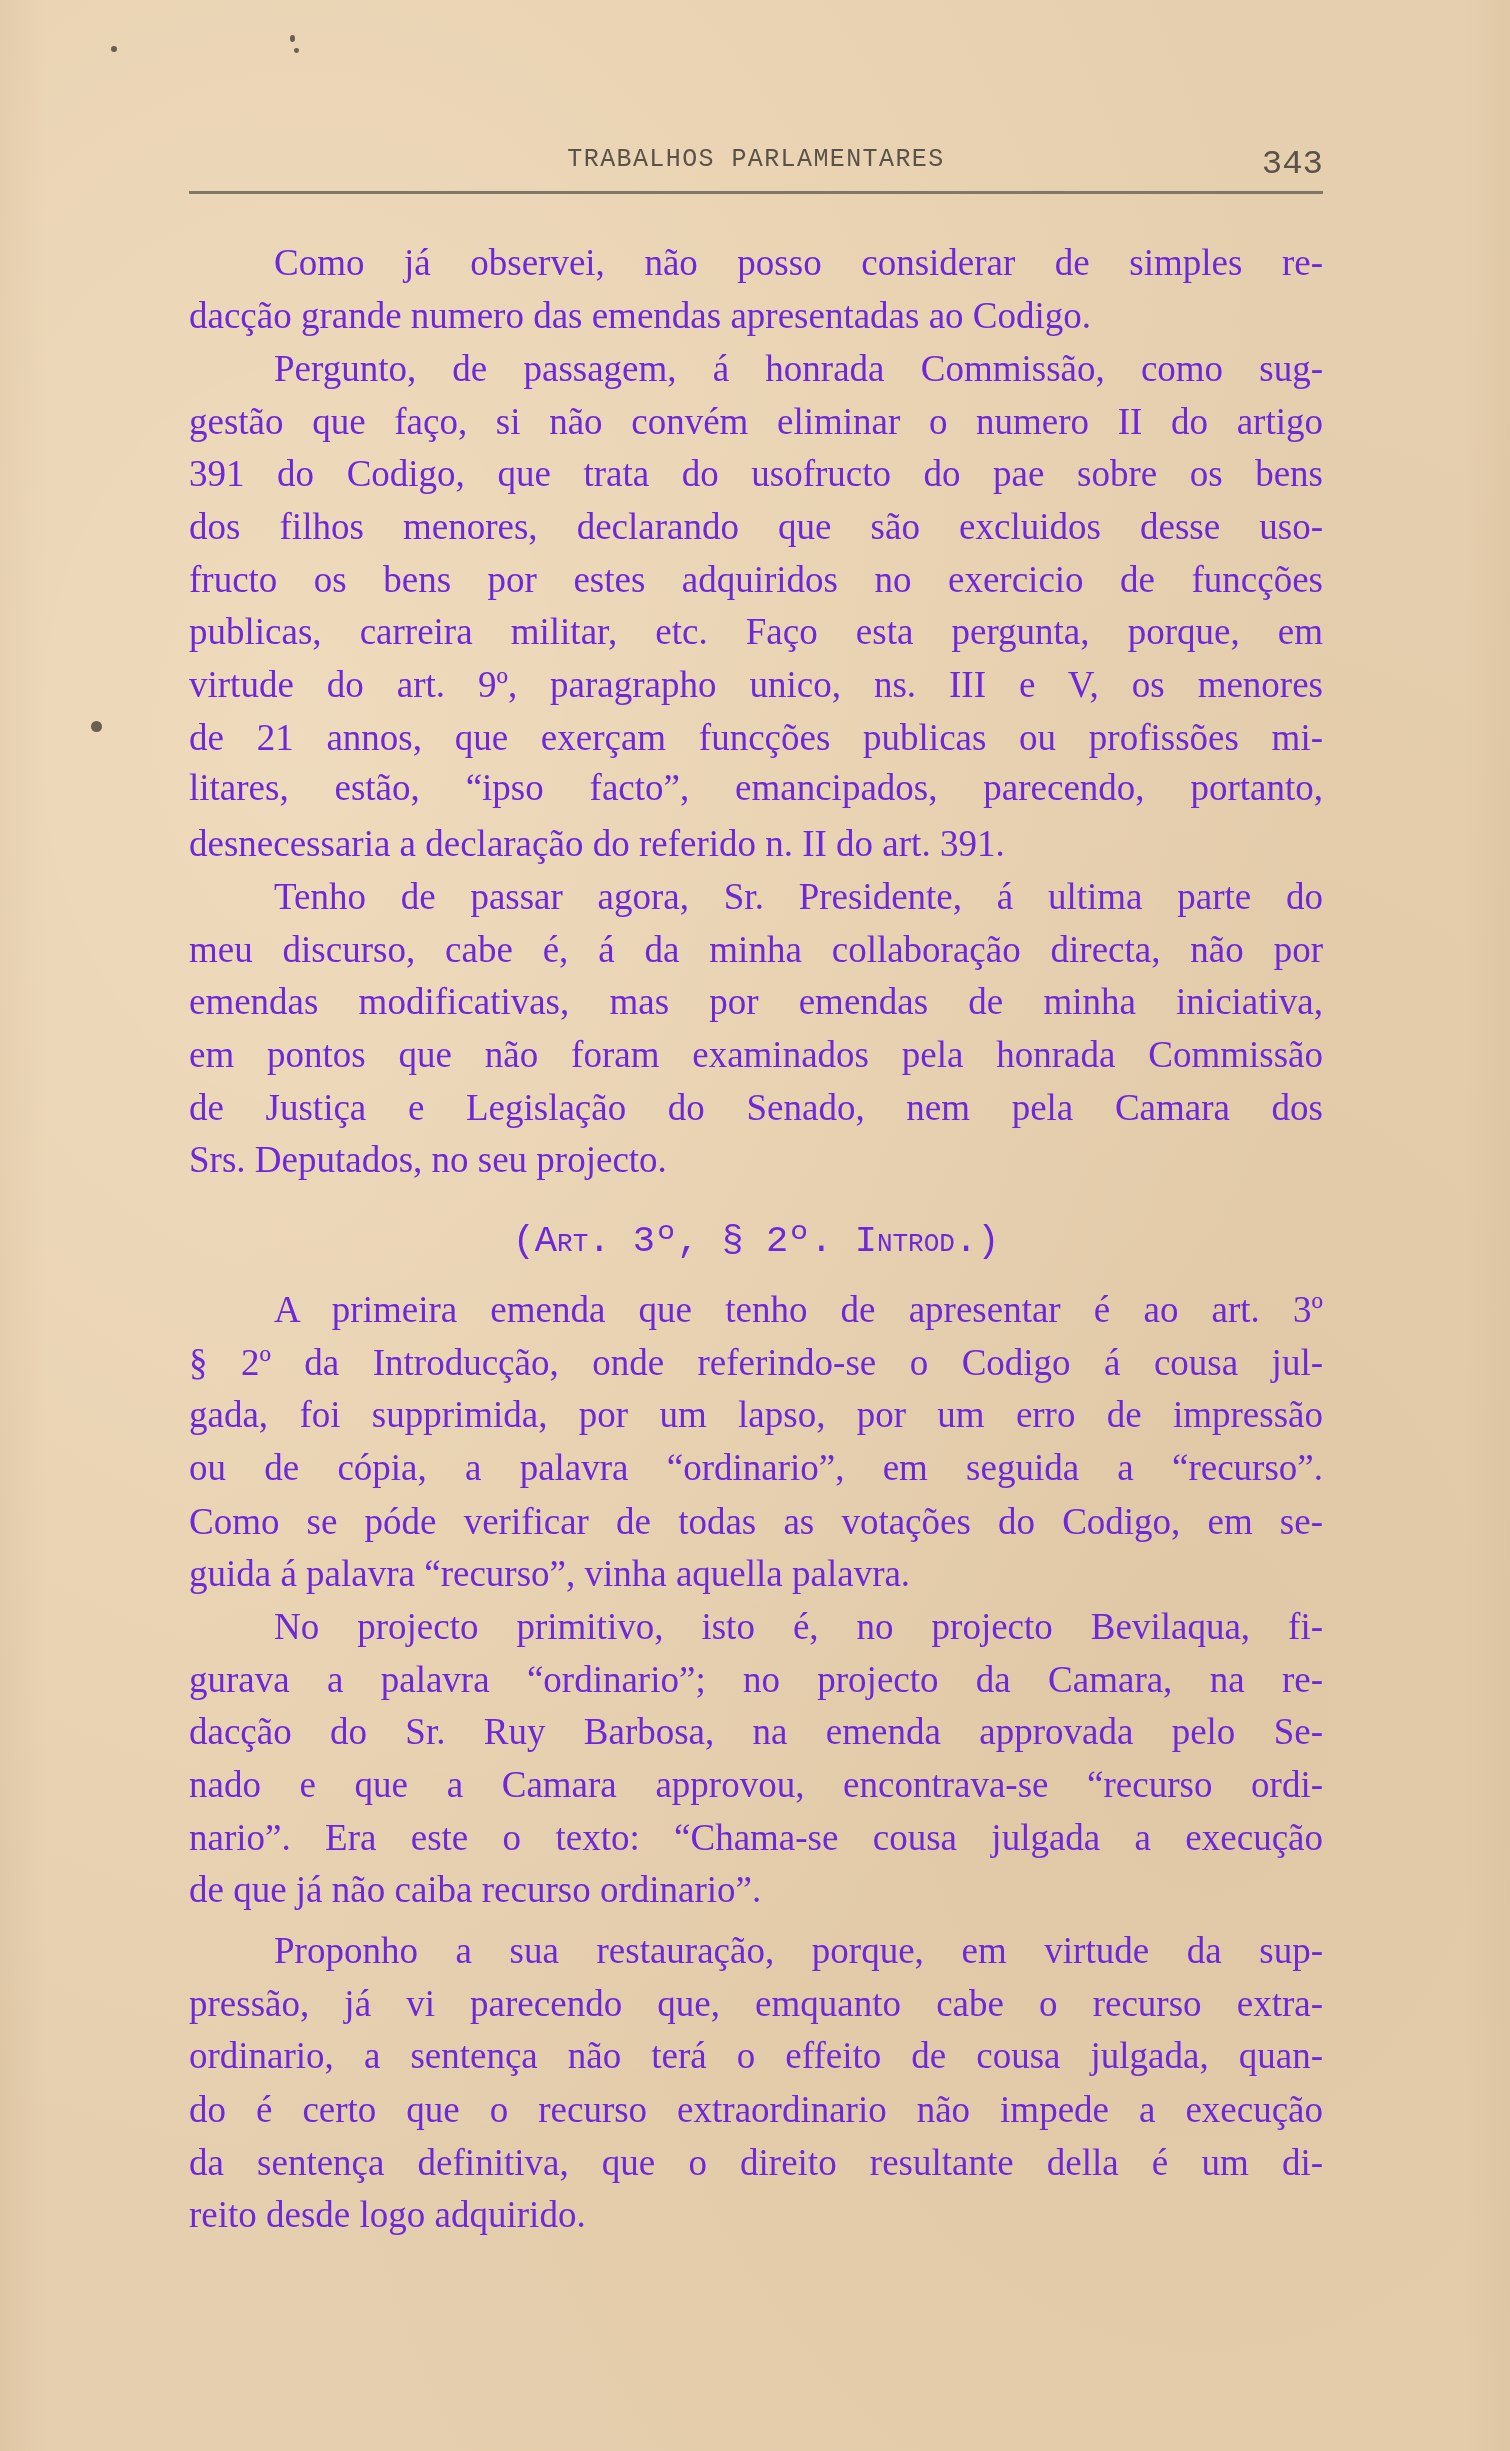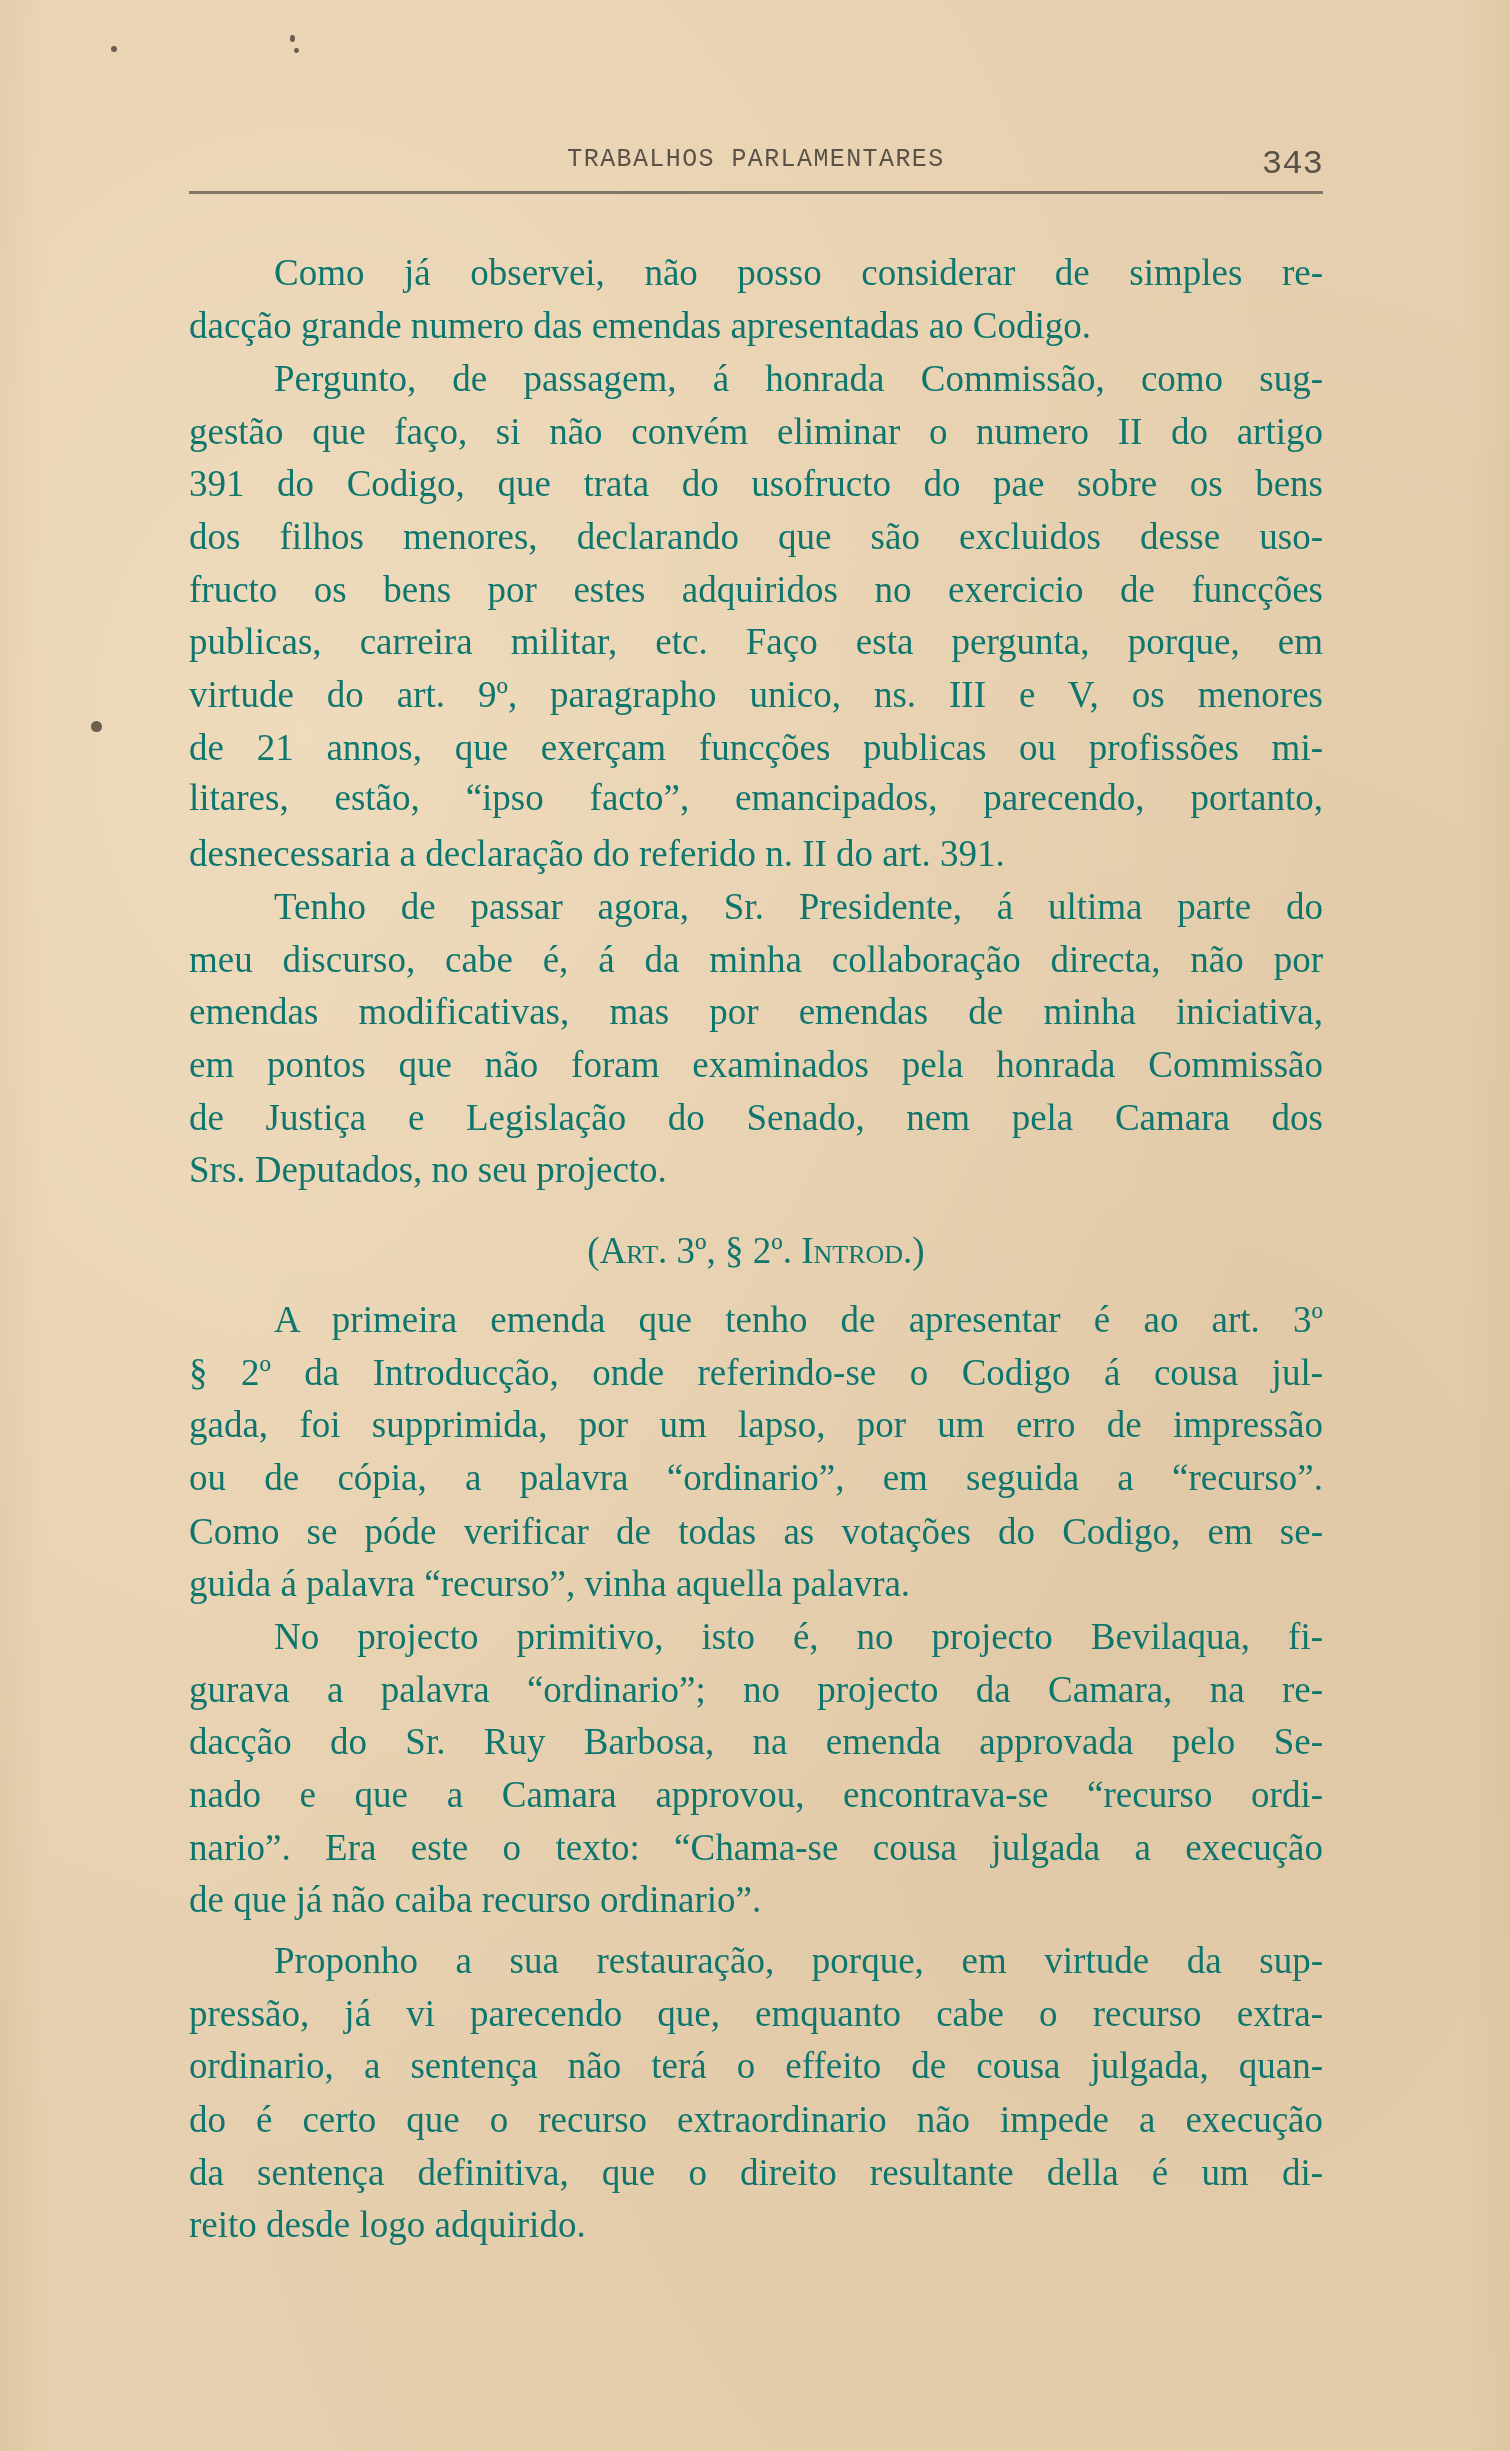--- a/index.html
+++ b/index.html
@@ -29,26 +29,25 @@
   }
   .rule {
     position:absolute; left:189px; width:1134px; top:191px; height:2.9px;
     background:#6e665b; opacity:0.85;
   }
   .body-text { position:absolute; left:189px; width:1134px; top:0; }
   .line {
     position:absolute; left:0; width:1134px; height:48px;
     font-size:37px; line-height:48px; white-space:nowrap;
     text-align:justify; text-align-last:justify;
-    color:#0f766e;
-    margin-top:10px;
+    color:#6d28d9;
   }
   .line.indent { left:85px; width:1049px; }
   .line.last { text-align-last:left; }
-  .line.center { text-align:center; text-align-last:center; }
+  .line.center { text-align:center; text-align-last:center;font-family:Liberation Mono, monospace; }
   .sc { font-variant:small-caps; }
   .speck { position:absolute; border-radius:50%; background:#6b5f50; }
 </style>
 </head>
 <body>
 
 <div class="page">
 
   <div class="speck" style="left:111px;top:46px;width:5.8px;height:5.8px;"></div>
   <div class="speck" style="left:290px;top:35px;width:4.8px;height:6.8px;"></div>

